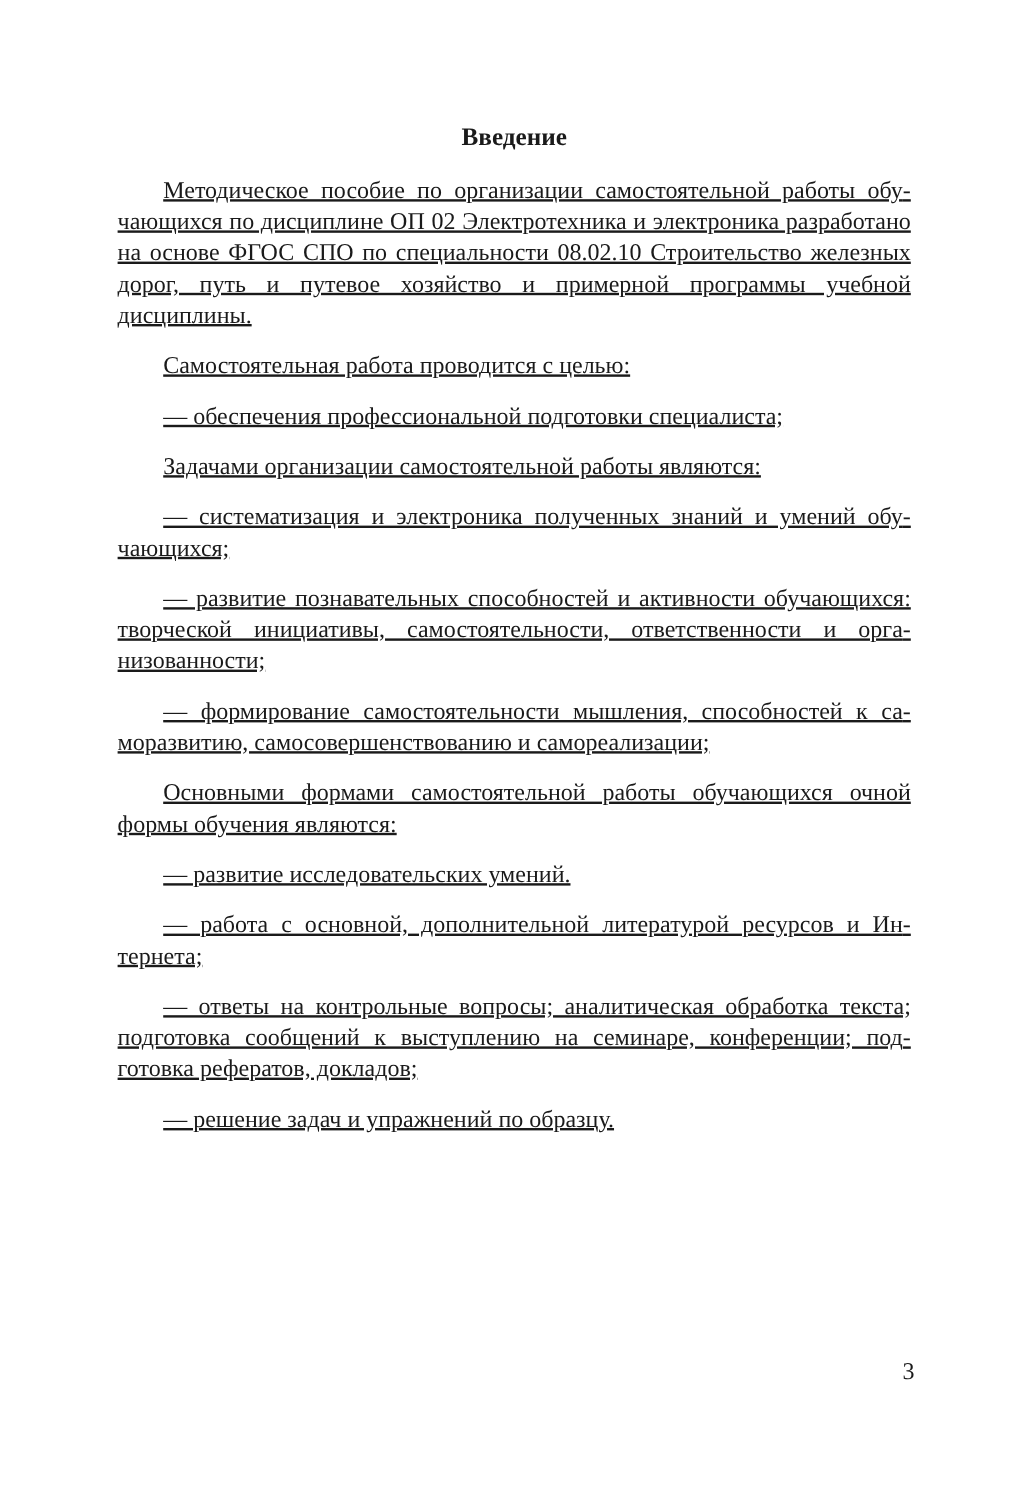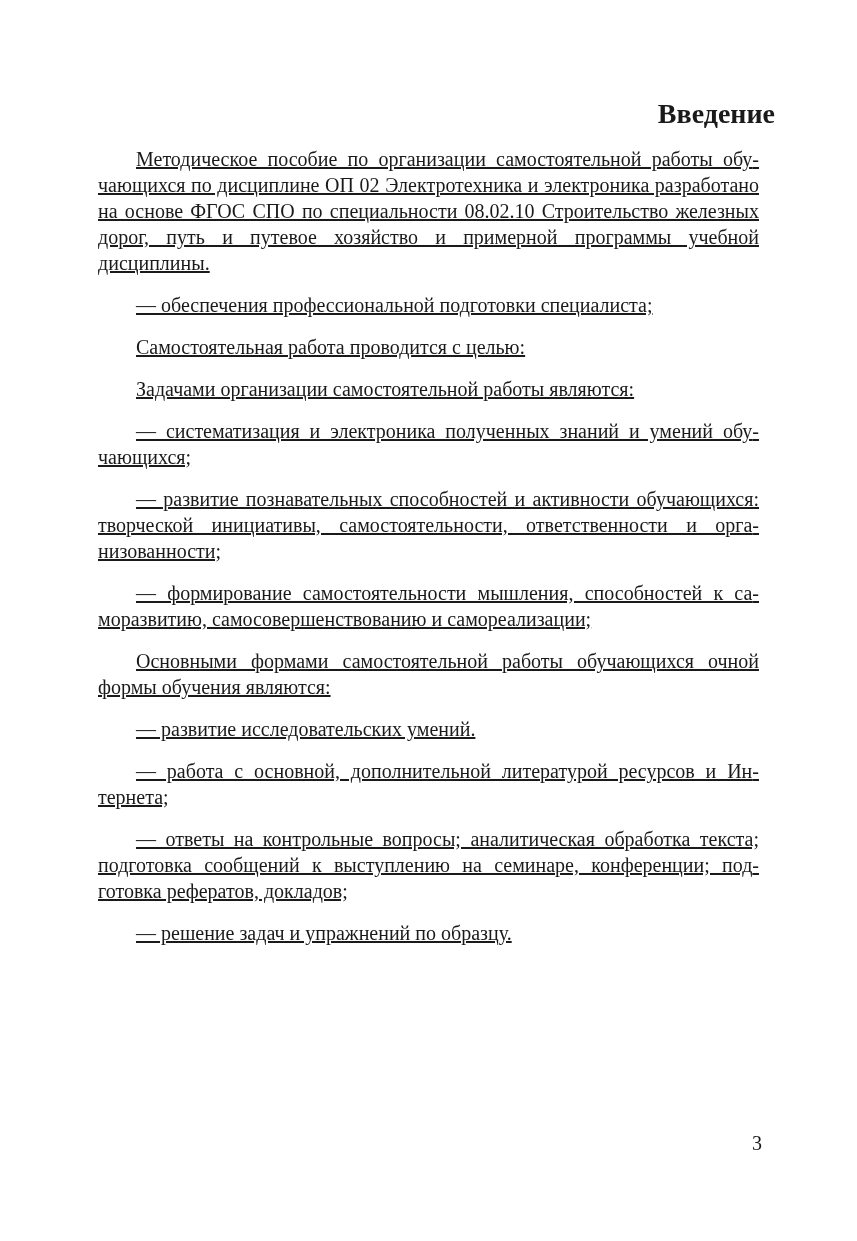--- a/index.html
+++ b/index.html
@@ -14,24 +14,24 @@
     background: #ffffff;
     box-sizing: border-box;
     padding: 0 82px;
     font-family: "Liberation Serif", serif;
     color: #1a1a1a;
     overflow: hidden;
   }
   .page-title {
     margin: 0;
     padding-top: 99px;
-    font-size: 28px;
+    font-size: 21px;
     line-height: 30px;
     font-weight: bold;
-    text-align: right;
+    text-align: center;
   }
   .body-text {
     margin-top: 17px;
   }
   .body-text p {
     margin: 16px;
     font-size: 20px;
     line-height: 26px;
     text-align: justify;
     text-indent: 38px;
@@ -49,22 +49,22 @@
 </style>
 </head>
 <body>
 
 <div class="page">
 
   <h1 class="page-title">Введение</h1>
 
   <div class="body-text">
     <p>Методическое пособие по организации самостоятельной работы обу­чающихся по дисциплине ОП 02 Электротехника и электроника разрабо­тано на основе ФГОС СПО по специальности 08.02.10 Строительство железных дорог, путь и путевое хозяйство и примерной программы учеб­ной дисциплины.</p>
+    <p>Самостоятельная работа проводится с целью:</p>
     <p>— обеспечения профессиональной подготовки специалиста;</p>
-    <p>Самостоятельная работа проводится с целью:</p>
     <p>Задачами организации самостоятельной работы являются:</p>
     <p>— систематизация и электроника полученных знаний и умений обу­чающихся;</p>
     <p>— развитие познавательных способностей и активности обучающих­ся: творческой инициативы, самостоятельности, ответственности и орга­низованности;</p>
     <p>— формирование самостоятельности мышления, способностей к са­моразвитию, самосовершенствованию и самореализации;</p>
     <p>Основными формами самостоятельной работы обучающихся очной формы обучения являются:</p>
     <p>— развитие исследовательских умений.</p>
     <p>— работа с основной, дополнительной литературой ресурсов и Ин­тернета;</p>
     <p>— ответы на контрольные вопросы; аналитическая обработка текста; подготовка сообщений к выступлению на семинаре, конференции; под­готовка рефератов, докладов;</p>
     <p>— решение задач и упражнений по образцу.</p>
   </div>

